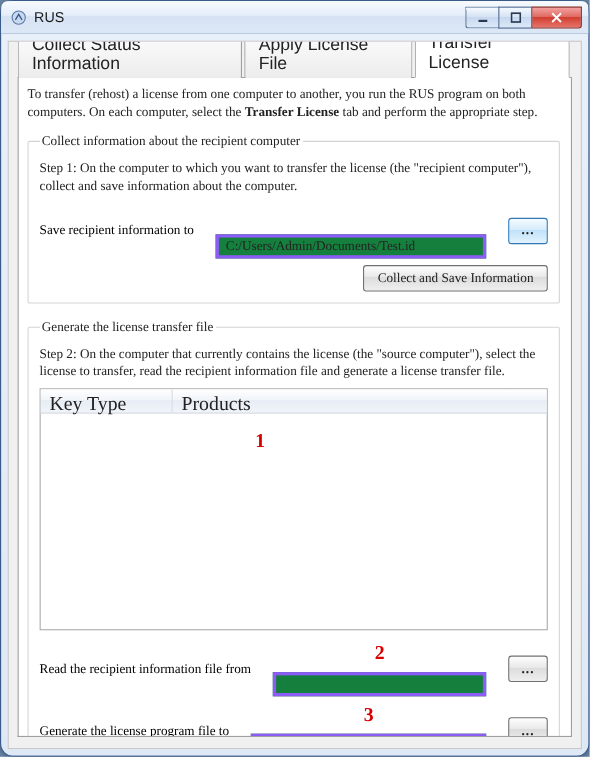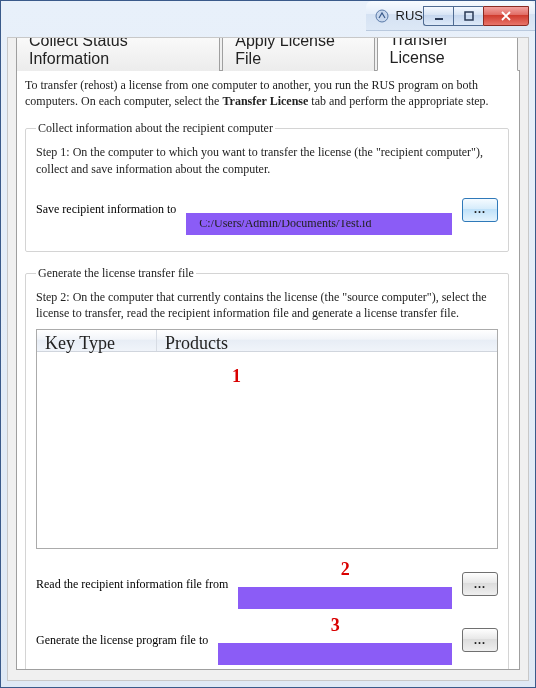--- a/index.html
+++ b/index.html
@@ -10,25 +10,24 @@
     background: #6b8aab;
     width: 536px;
     height: 688px;
     overflow: hidden;
   }
   .window {
     width: 536px;
     height: 688px;
     background: linear-gradient(to bottom, #e8f0fa 0%, #dfe9f5 100%);
     border: 1px solid #3a5a8a;
-    border-radius: 0;
+    border-radius: 12px;
     box-shadow: 0 0 8px rgba(0,0,0,0.4);
     display: flex;
     flex-direction: column;
-    align-items: flex-end;
   }
   .titlebar {
     height: 30px;
     background: linear-gradient(to bottom, #f7fbff 0%, #e4edf9 45%, #d5e2f3 46%, #dde8f6 100%);
     border-bottom: 1px solid #b9c9de;
     border-radius: 6px 6px 0 0;
     display: flex;
     align-items: center;
     padding: 0 6px 0 8px;
   }
@@ -123,32 +122,32 @@
     padding: 0 2px;
   }
   .step {
     color: #222;
     line-height: 1.35;
     margin-bottom: 8px;
   }
   .row {
     display: flex;
     align-items: center;
-    gap: 10px;
+    gap: 20px;
     margin-bottom: 6px;
   }
   .row label { white-space: nowrap; }
   input.text {
     flex: 1;
     height: 22px;
-    border: 7px solid #8b5cf6;
+    border: 3px solid #8b5cf6;
     padding: 0 6px;
     font-family: inherit;
     font-size: 12px;
-    background: #8b5cf6;
+    background: #15803d;
     color: #222;
     margin-top: 28px;
   }
   button.btn {
     height: 24px;
     padding: 0 12px;
     border: 1px solid #707070;
     border-radius: 3px;
     background: linear-gradient(to bottom, #fefefe, #e8e8e8 45%, #dcdcdc 46%, #efefef);
     font-family: inherit;
@@ -240,20 +239,23 @@
       </div>
 
       <fieldset class="group">
         <legend>Collect information about the recipient computer</legend>
         <div class="step">Step 1: On the computer to which you want to transfer the license (the "recipient computer"), collect and save information about the computer.</div>
         <div class="row">
           <label>Save recipient information to</label>
           <input class="text" type="text" value="C:/Users/Admin/Documents/Test.id" style="">
           <button class="btn primary browse">...</button>
         </div>
+        <div class="rightline">
+          <button class="btn">Collect and Save Information</button>
+        </div>
       </fieldset>
 
       <fieldset class="group" style="flex:1; display:flex; flex-direction:column;">
         <legend>Generate the license transfer file</legend>
         <div class="step">Step 2: On the computer that currently contains the license (the "source computer"), select the license to transfer, read the recipient information file and generate a license transfer file.</div>
 
         <div class="table">
           <div class="thead">
             <div class="th kt">Key Type</div>
             <div class="th pr">Products</div>

